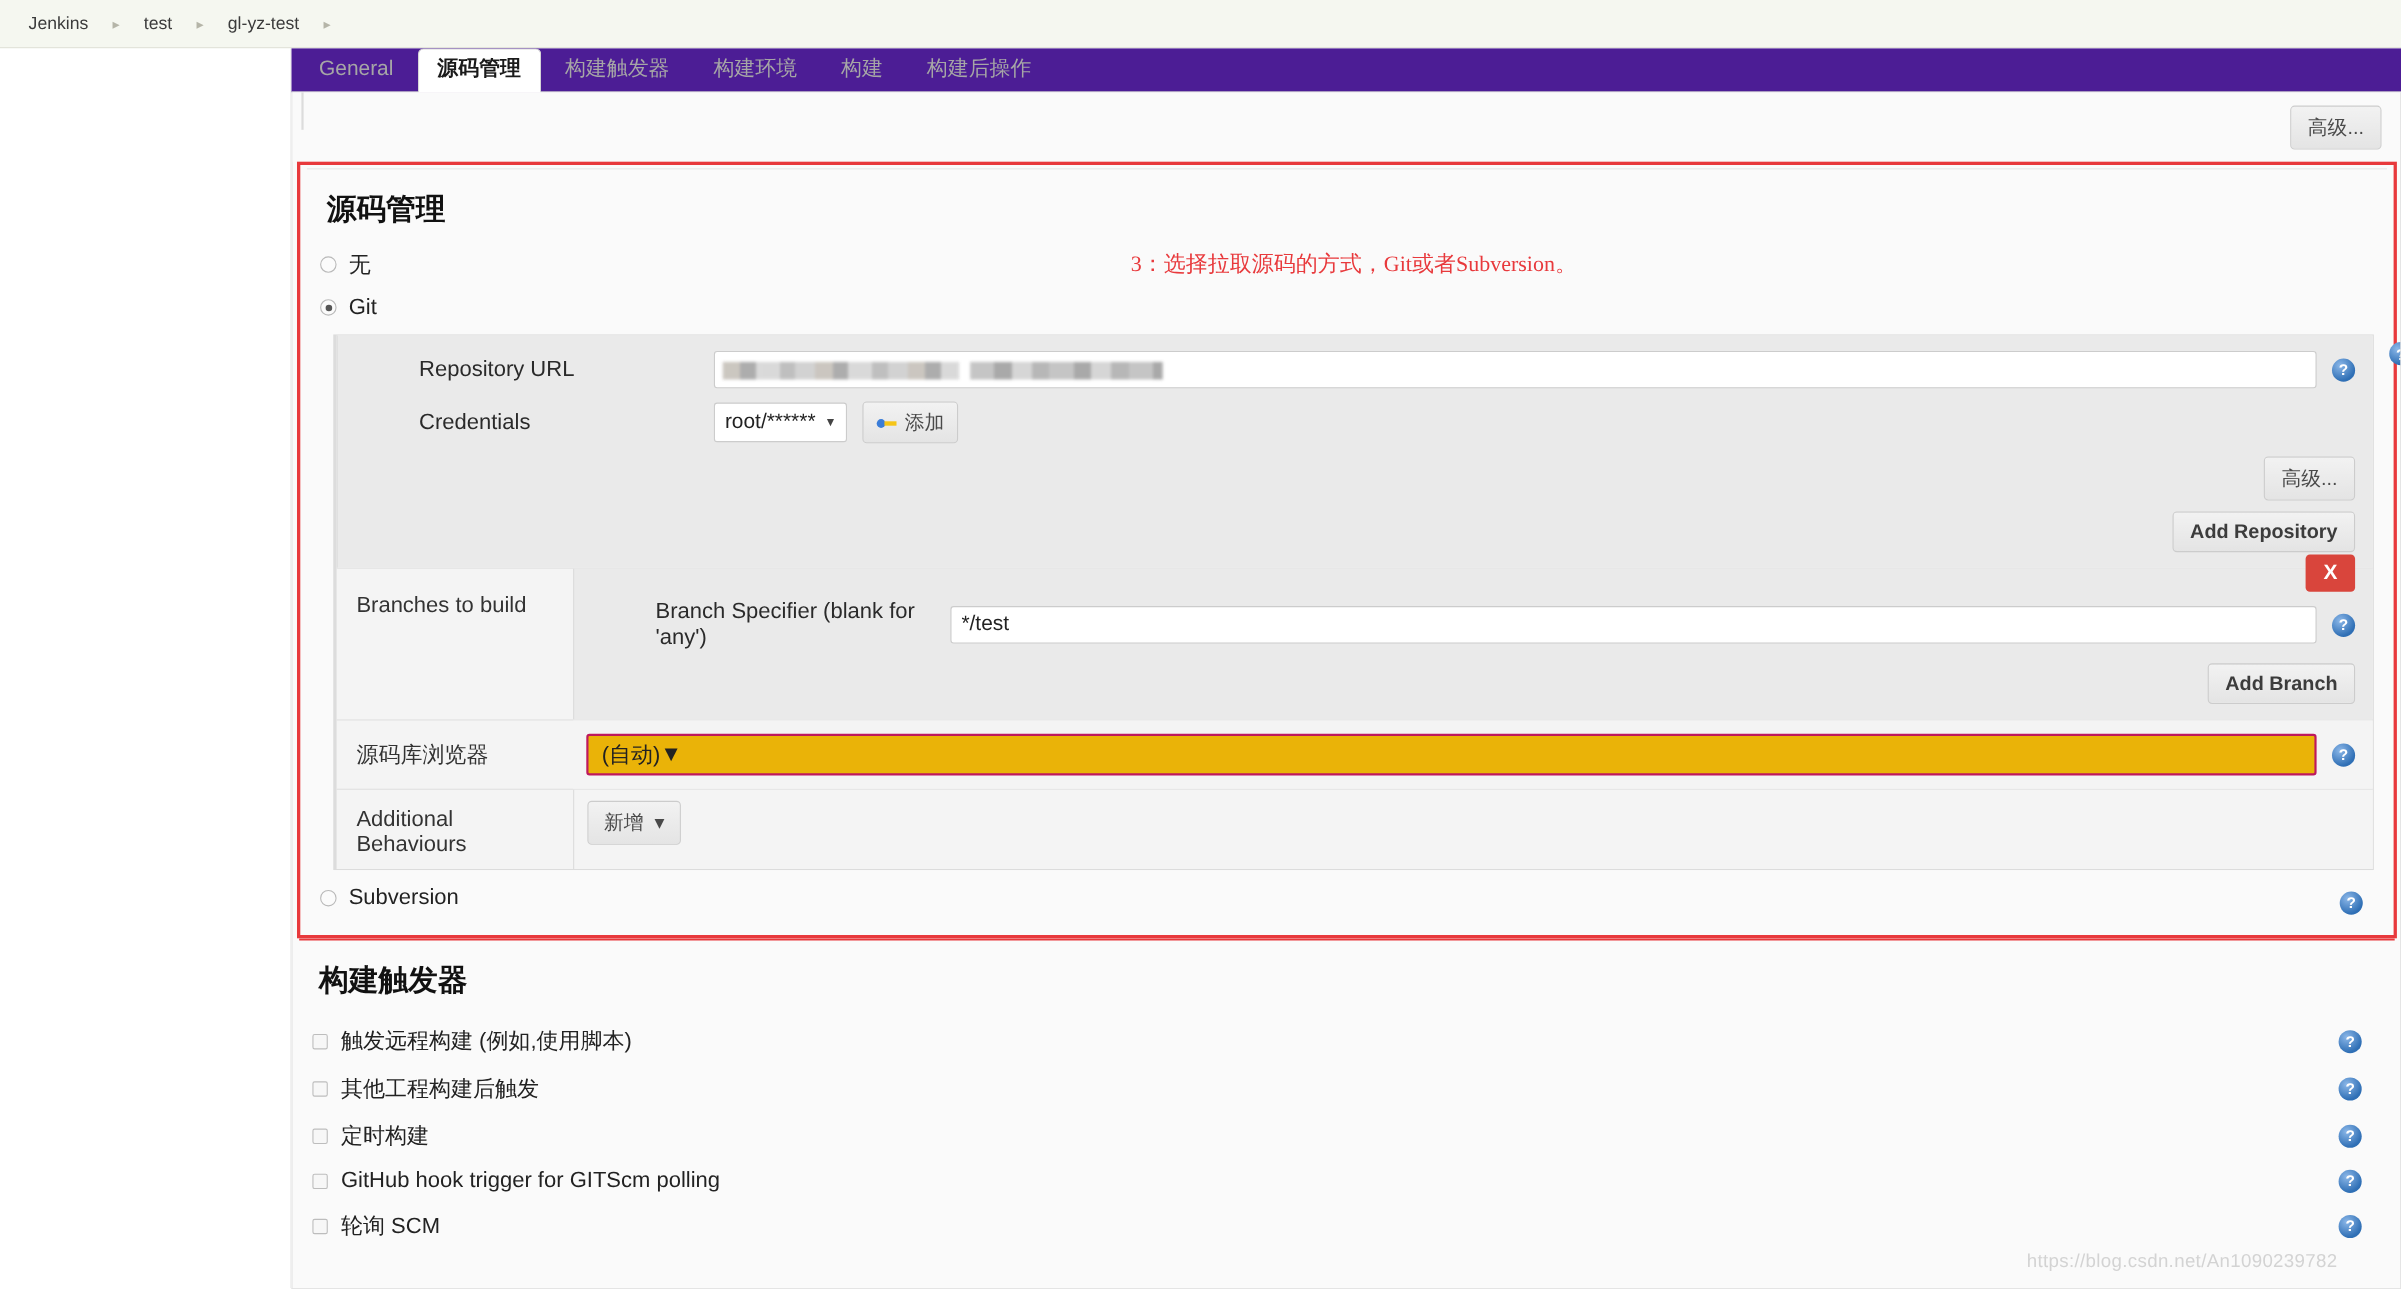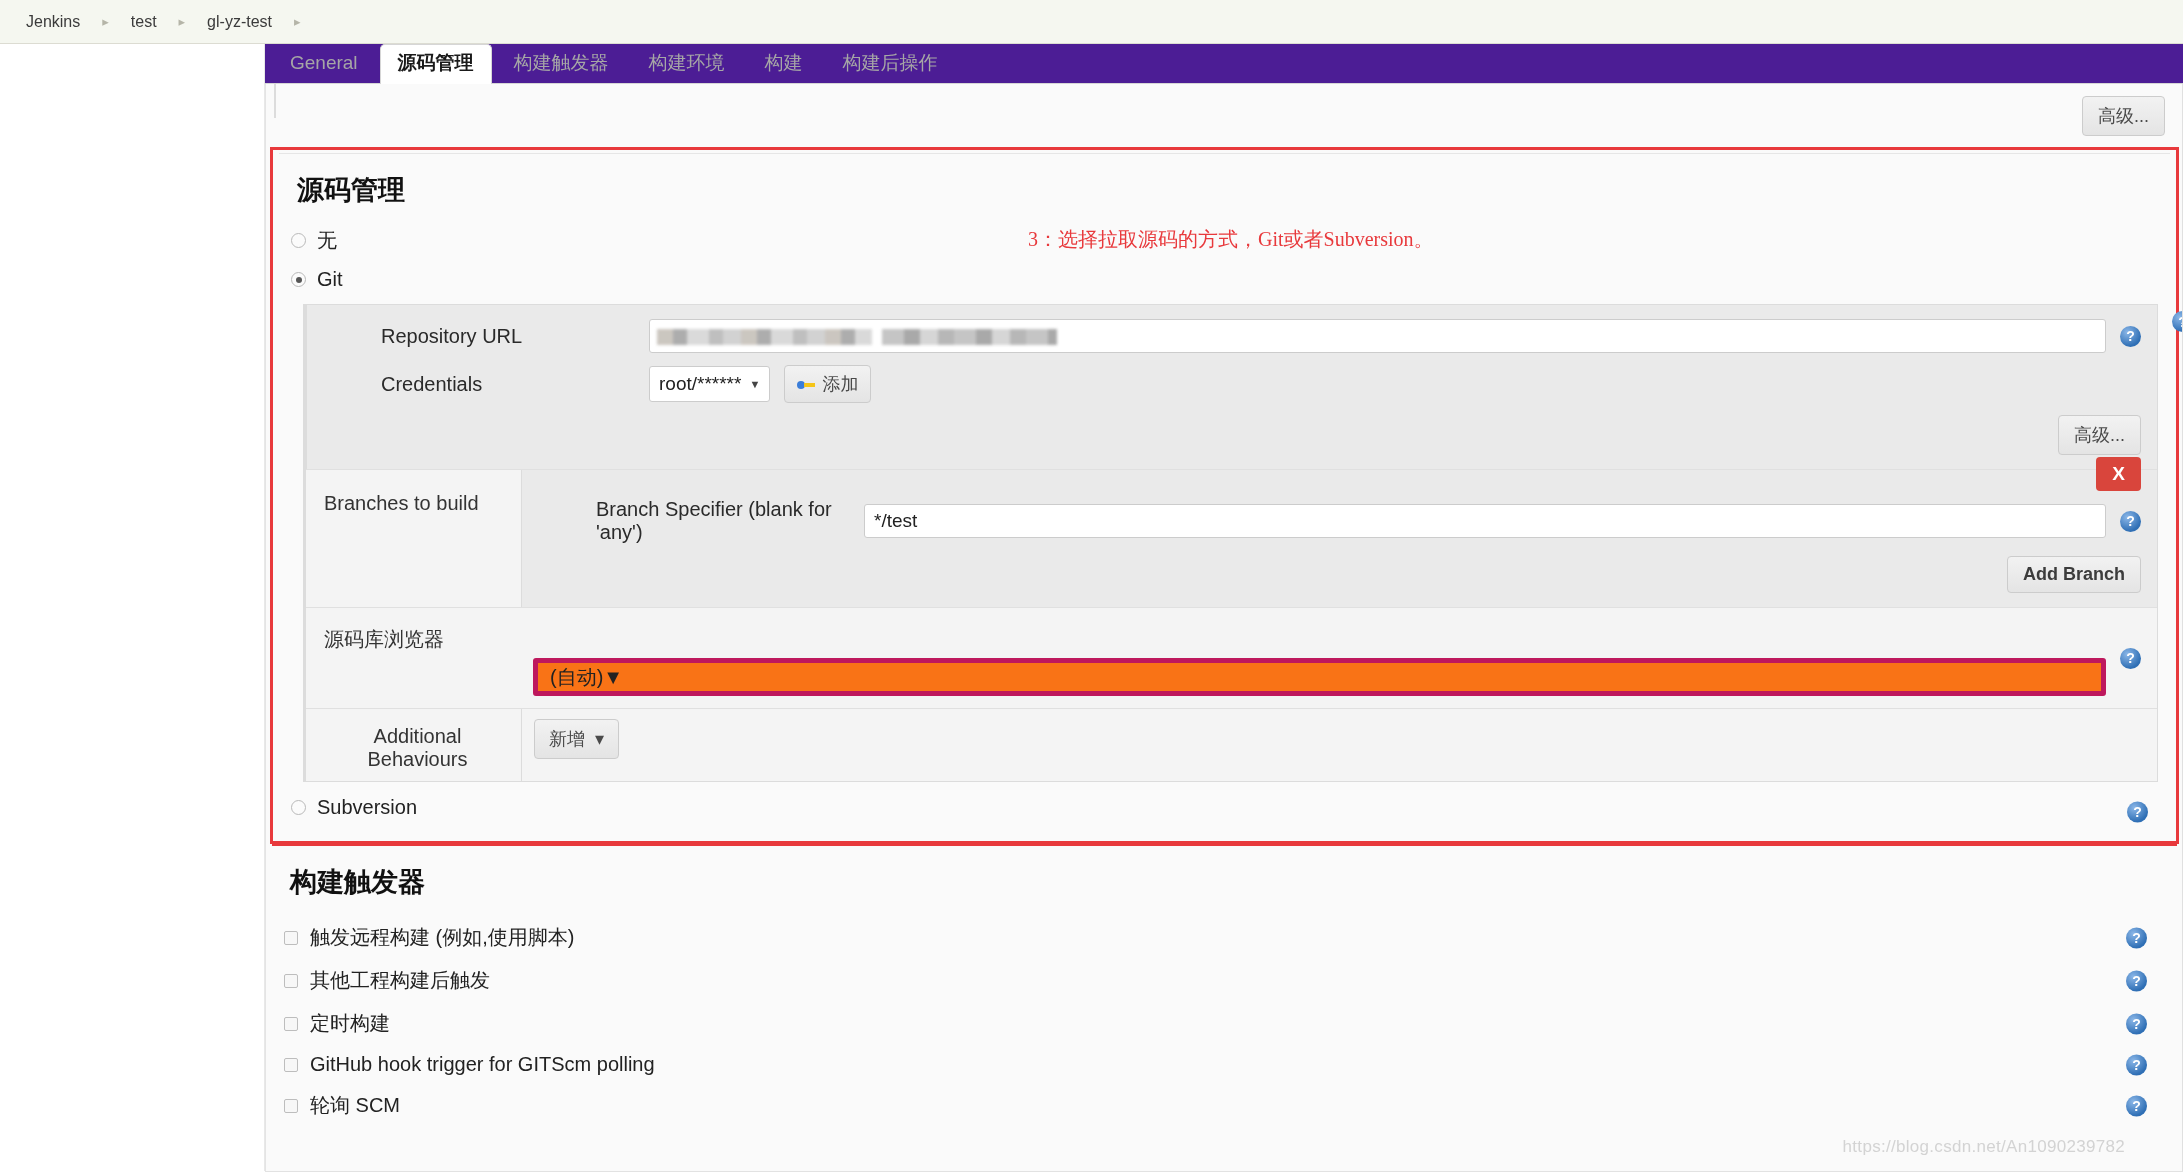--- a/index.html
+++ b/index.html
@@ -326,30 +326,29 @@
     font-weight: bold;
     padding: 6px 16px;
     position: absolute;
     right: 16px;
     top: -13px;
     cursor: pointer;
   }
   .wide-select {
     width: 100%;
     height: 38px;
-    border: 5px solid #be185d;
-    background: #f97316;
+    border: 2px solid #be185d;
+    background: #eab308;
     border-radius: 3px;
     font-size: 20px;
     color: #222;
     padding: 6px 28px 6px 12px;
     display: flex;
     align-items: center;
     position: relative;
-    margin-top: 38px;
   }
   .new-btn {
     display: inline-flex;
     align-items: center;
     gap: 10px;
     padding: 7px 14px;
   }
 
   
   .triggers { padding: 4px 0 0 18px; }
@@ -463,20 +462,23 @@
                 </span>
                 <button class="btn btn-add-cred">
                   <span class="key-icon"></span>
                   <span>添加</span>
                 </button>
               </div>
 
               <div class="btn-right-row">
                 <button class="btn">高级...</button>
               </div>
+              <div class="btn-right-row">
+                <button class="btn btn-bold">Add Repository</button>
+              </div>
             </div>
           </div>
 
           <div class="grow">
             <div class="glabel">Branches to build</div>
             <div class="gbody">
               <button class="xbtn">X</button>
 
               <div class="field-row" style="margin-top:14px;">
                 <span class="flabel" style="width:268px;">Branch Specifier (blank for 'any')</span>
@@ -497,21 +499,21 @@
                 <span class="wide-select">
                   <span>(自动)</span>
                   <span class="caret">▼</span>
                 </span>
                 <span class="help-dot" style="margin-left:14px;">?</span>
               </div>
             </div>
           </div>
 
           <div class="grow">
-            <div class="glabel" style="padding-top:16px;text-align:center;">Additional Behaviours</div>
+            <div class="glabel" style="padding-top:16px;">Additional Behaviours</div>
             <div class="gbody" style="background:#f4f4f4; padding:10px 16px 10px 12px;">
               <button class="btn new-btn">
                 <span>新增</span>
                 <span>▾</span>
               </button>
             </div>
           </div>
 
         </div>
 

